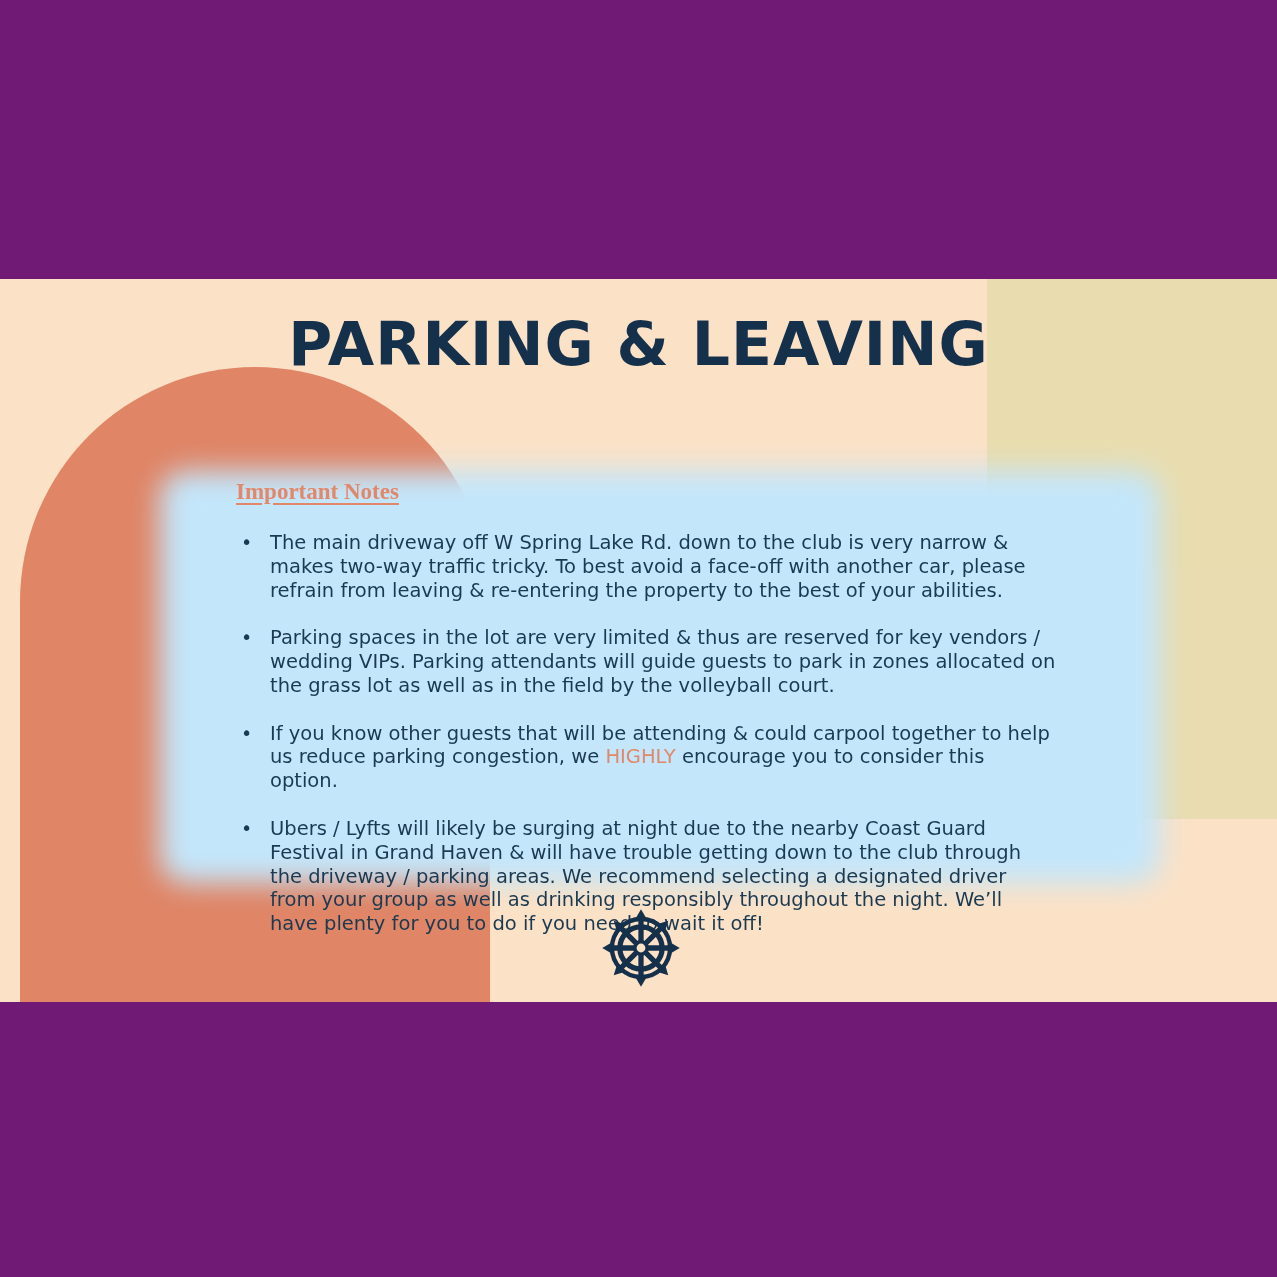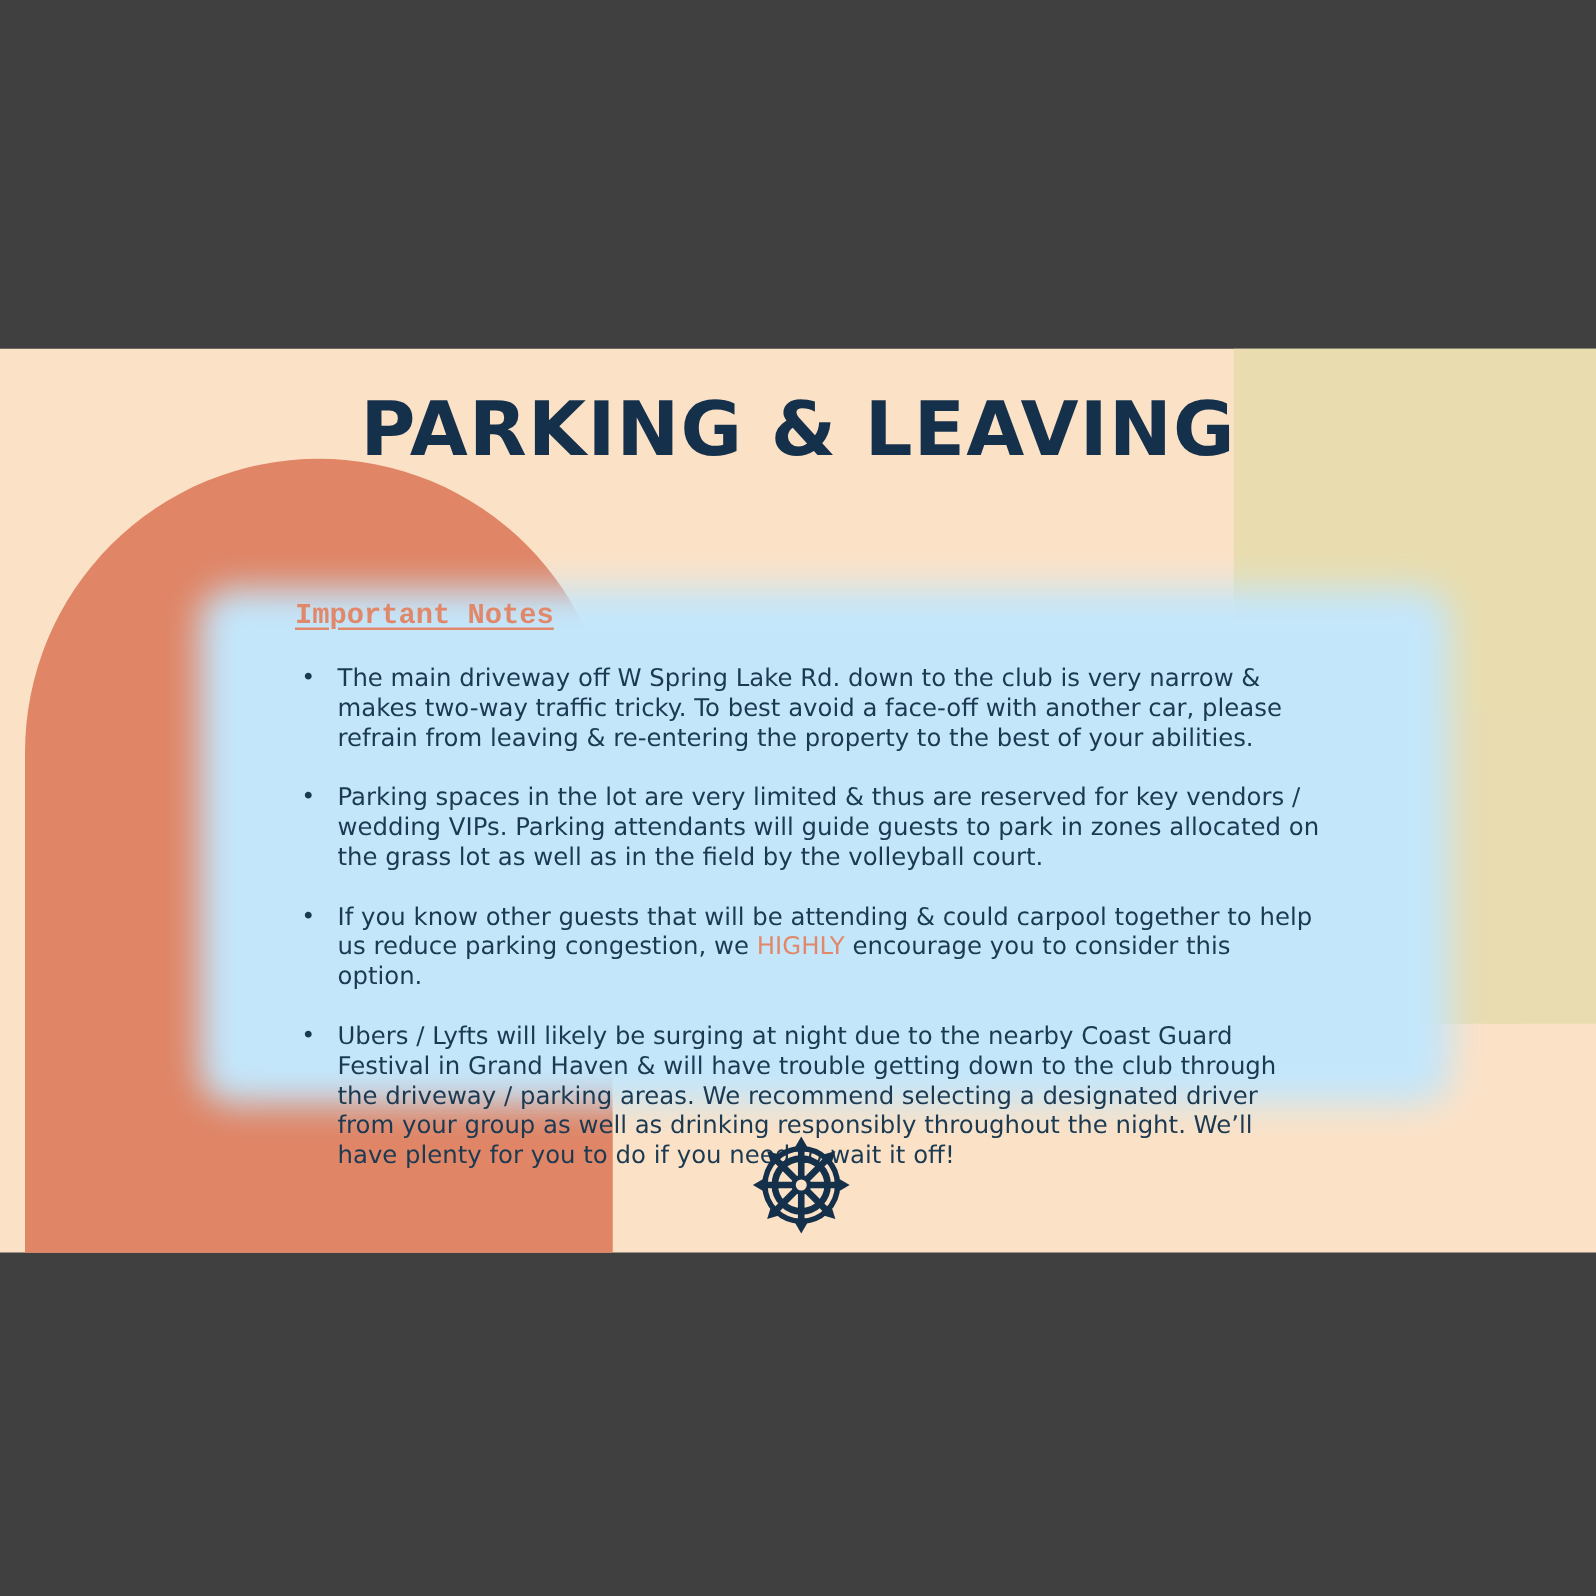--- a/index.html
+++ b/index.html
@@ -11,21 +11,21 @@
     width: 1277px;
     height: 1277px;
     font-family: "Liberation Sans", sans-serif;
     overflow: hidden;
   }
 
   #stage {
     position: relative;
     width: 1277px;
     height: 1277px;
-    background: #404040;
+    background: #701a75;
   }
 
   
   .slide {
     position: absolute;
     left: 0;
     top: 279px;
     width: 1277px;
     height: 723px;
     background: #fbe2c7;
@@ -104,21 +104,21 @@
     width: 820px;
   }
 
   .section-head {
     font-size: 23px;
     font-weight: bold;
     color: #e2886a;
     text-decoration: underline;
     text-underline-offset: 4px;
     margin-bottom: 26px;
-    font-family: Liberation Mono, monospace;
+    font-family: Liberation Serif, serif;
   }
 
   ul.notes {
     list-style: none;
     margin: 0;
     padding: 0;
   }
   ul.notes li {
     position: relative;
     padding-left: 34px;

